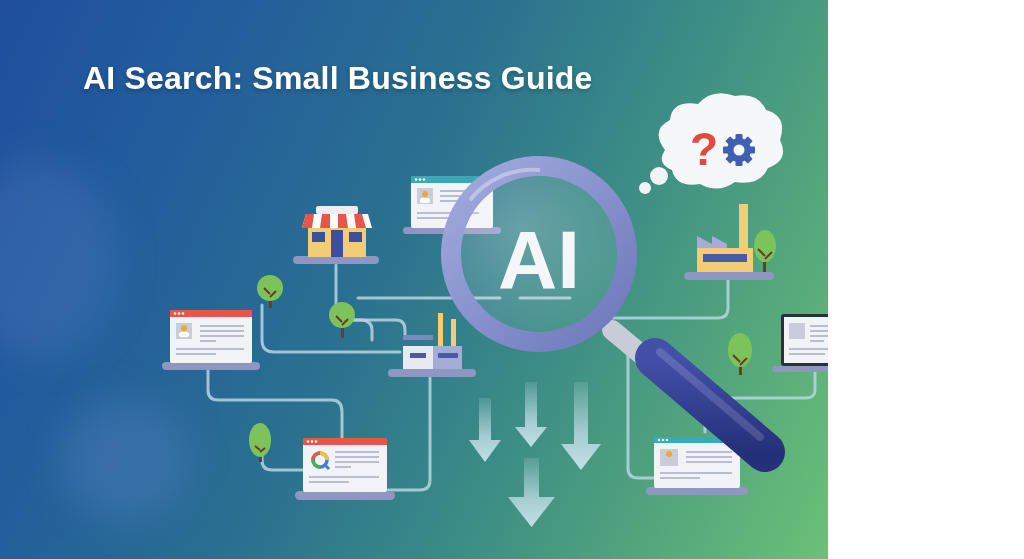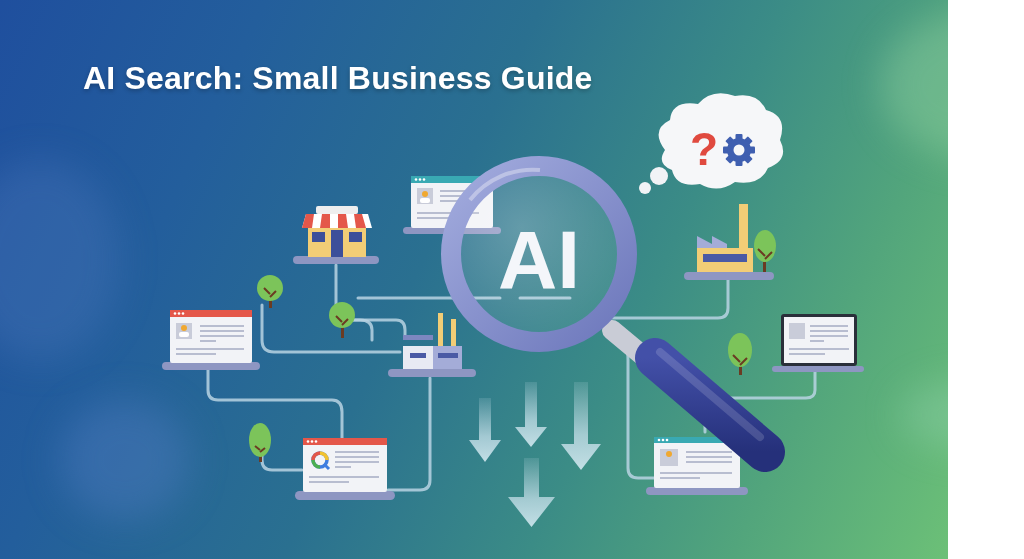--- a/index.html
+++ b/index.html
@@ -1,17 +1,17 @@
 <!DOCTYPE html>
 <html><head>
 <meta charset="utf-8">
 <style>
   html, body { margin: 0; padding: 0; }
   body { width: 1024px; height: 559px; overflow: hidden; font-family: "Liberation Sans", sans-serif; }
-  .canvas { position: relative; width: 948px; height: 559px; overflow: hidden;
+  .canvas { position: relative; width: 828px; height: 559px; overflow: hidden;
     background: linear-gradient(115deg, #1f4f9e 0%, #235e9c 22%, #2a7090 45%, #3b8c86 65%, #52a57c 82%, #6cc077 100%); }
   .glow { position: absolute; border-radius: 50%; filter: blur(18px); }
   .title { position: absolute; left: 83px; top: 60px; margin: 0; color: #ffffff; font-size: 32px; font-weight: 700;
     letter-spacing: 0.2px; text-shadow: 0 2px 4px rgba(0,0,0,0.25); white-space: nowrap; }
   svg.scene { position: absolute; left: 0; top: 0; }
   .ai-label { font-family: "Liberation Sans", sans-serif; font-weight: 700; }
 </style>
 </head>
 <body>
 

